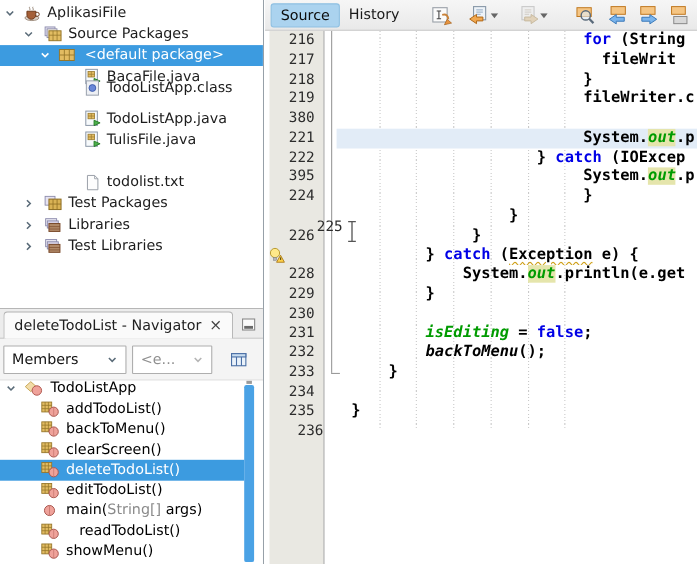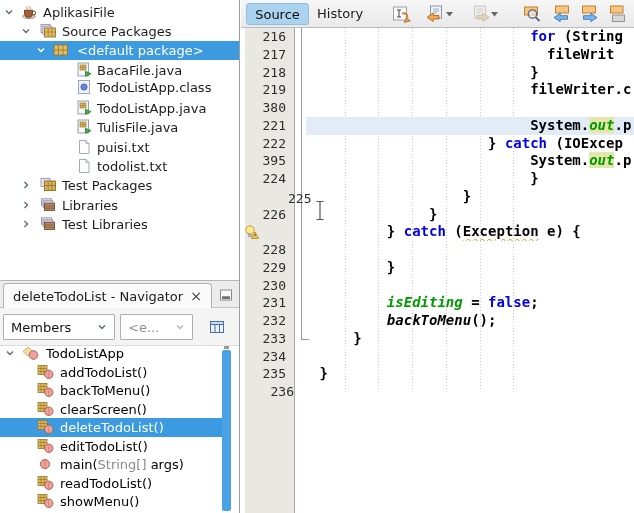--- a/index.html
+++ b/index.html
@@ -126,21 +126,21 @@
           <span class="ticon" style="left: 76px;">
             <svg width="16" height="16" viewBox="0 0 16 16">
               <rect x="2" y="1" width="10.5" height="13" fill="#f7fafc" stroke="#8a96a6" stroke-width="0.9"></rect>
               <rect x="4" y="3" width="6" height="5" fill="#e2bc62" stroke="#96762a" stroke-width="0.7"></rect>
               <path d="M4 5.5 h6 M7 3 v5" stroke="#96762a" stroke-width="0.6"></path>
               <polygon points="9.5,9.3 15,11.7 9.5,14.2" fill="#4cb04c" stroke="#207820" stroke-width="0.8"></polygon>
             </svg>
           </span>
           <span class="tlabel" style="left: 97px;">BacaFile.java</span>
         </div>
-        <div class="trow" style="top: 77px; height: 19.3px; text-align: right;">
+        <div class="trow" style="top: 70px; height: 19.3px; text-align: right;">
           <span class="ticon" style="left: 76px;">
             <svg width="16" height="16" viewBox="0 0 16 16">
               <rect x="2.5" y="1.5" width="11" height="13" fill="#eef0f4" stroke="#98a0ac" stroke-width="0.9"></rect>
               <circle cx="8" cy="8" r="3.1" fill="#6a88d8" stroke="#3a58a8" stroke-width="0.8"></circle>
             </svg>
           </span>
           <span class="tlabel" style="left: 97px;">TodoListApp.class</span>
         </div>
         <div class="trow" style="top: 98.5px; height: 19.3px;">
           <span class="ticon" style="left: 76px;">
@@ -156,29 +156,20 @@
         <div class="trow" style="top: 117.8px; height: 19.3px;">
           <span class="ticon" style="left: 76px;">
             <svg width="16" height="16" viewBox="0 0 16 16">
               <rect x="2" y="1" width="10.5" height="13" fill="#f7fafc" stroke="#8a96a6" stroke-width="0.9"></rect>
               <rect x="4" y="3" width="6" height="5" fill="#e2bc62" stroke="#96762a" stroke-width="0.7"></rect>
               <path d="M4 5.5 h6 M7 3 v5" stroke="#96762a" stroke-width="0.6"></path>
               <polygon points="9.5,9.3 15,11.7 9.5,14.2" fill="#4cb04c" stroke="#207820" stroke-width="0.8"></polygon>
             </svg>
           </span>
           <span class="tlabel" style="left: 97px;">TulisFile.java</span>
-        </div>
-        <div class="trow" style="top: 137.1px; height: 19.3px;">
-          <span class="ticon" style="left: 76px;">
-            <svg width="16" height="16" viewBox="0 0 16 16">
-              <path d="M3.5 1.5 h6.5 l3 3 v10 h-9.5 z" fill="#fdfdfd" stroke="#9aa0a8" stroke-width="0.9"></path>
-              <path d="M10 1.5 v3 h3" fill="none" stroke="#9aa0a8" stroke-width="0.8"></path>
-            </svg>
-          </span>
-          <span class="tlabel" style="left: 97px;">puisi.txt</span>
         </div>
         <div class="trow" style="top: 156.4px; height: 19.3px;">
           <span class="ticon" style="left: 76px;">
             <svg width="16" height="16" viewBox="0 0 16 16">
               <path d="M3.5 1.5 h6.5 l3 3 v10 h-9.5 z" fill="#fdfdfd" stroke="#9aa0a8" stroke-width="0.9"></path>
               <path d="M10 1.5 v3 h3" fill="none" stroke="#9aa0a8" stroke-width="0.8"></path>
             </svg>
           </span>
           <span class="tlabel" style="left: 97px;">todolist.txt</span>
         </div>
@@ -355,21 +346,21 @@
         </div>
         <div class="nrow" style="top: 127.5px; height: 18.5px;">
           <span class="ticon" style="left: 37px;">
             <svg width="17" height="15" viewBox="0 0 17 15">
               <rect x="1" y="1" width="9" height="9" fill="#e2bc62" stroke="#96762a" stroke-width="0.8"></rect>
               <path d="M1 4 h9 M1 7 h9 M4 1 v9 M7 1 v9" stroke="#96762a" stroke-width="0.7"></path>
               <circle cx="11.8" cy="9.8" r="4.2" fill="#efa29a" stroke="#a85850" stroke-width="0.9"></circle>
               <path d="M11.8 5.7 v8.2" stroke="#c87870" stroke-width="0.7"></path>
             </svg>
           </span>
-          <span class="tlabel" style="left: 60px;"><span class="sg-d">readTodoList()</span></span>
+          <span class="tlabel" style="left: 72px;"><span class="sg-d">readTodoList()</span></span>
         </div>
         <div class="nrow" style="top: 146px; height: 18.5px;">
           <span class="ticon" style="left: 37px;">
             <svg width="17" height="15" viewBox="0 0 17 15">
               <rect x="1" y="1" width="9" height="9" fill="#e2bc62" stroke="#96762a" stroke-width="0.8"></rect>
               <path d="M1 4 h9 M1 7 h9 M4 1 v9 M7 1 v9" stroke="#96762a" stroke-width="0.7"></path>
               <circle cx="11.8" cy="9.8" r="4.2" fill="#efa29a" stroke="#a85850" stroke-width="0.9"></circle>
               <path d="M11.8 5.7 v8.2" stroke="#c87870" stroke-width="0.7"></path>
             </svg>
           </span>
@@ -486,34 +477,35 @@
         <div class="lnum" style="top: 71px;">380</div>
         <div class="crow" style="top: 71px; padding-left: 5px;"></div>
         <div class="lnum" style="top: 88.75px;">221</div>
         <div class="crow cur" style="top: 88.75px; padding-left: 224.18px;"><span class="sg-d">System.</span><span class="sg-fh">out</span><span class="sg-d">.p</span></div>
         <div class="lnum" style="top: 106.5px;">222</div>
         <div class="crow" style="top: 106.5px; padding-left: 182.03px;"><span class="sg-d">} </span><span class="sg-k">catch</span><span class="sg-d"> (IOExcep</span></div>
         <div class="lnum" style="top: 124.25px;">395</div>
         <div class="crow" style="top: 124.25px; padding-left: 224.18px;"><span class="sg-d">System.</span><span class="sg-fh">out</span><span class="sg-d">.p</span></div>
         <div class="lnum" style="top: 142px;">224</div>
         <div class="crow" style="top: 142px; padding-left: 224.18px;"><span class="sg-d">}</span></div>
-        <div class="lnum" style="top: 162px; padding-left: 43px;">225</div>
+        <div class="lnum" style="top: 170px; padding-left: 43px;">225</div>
         <div class="crow" style="top: 159.75px; padding-left: 156.74px;"><span class="sg-d">}</span></div>
         <div class="lnum" style="top: 177.5px;">226</div>
         <div class="crow" style="top: 177.5px; padding-left: 123.02px;"><span class="sg-d">}</span></div>
         <span class="bulb ticon" style="top: 196.25px; transform: none;">
           <svg width="15" height="16" viewBox="0 0 15 16">
             <circle cx="6" cy="6" r="4.2" fill="#ffe98a" stroke="#b89a30" stroke-width="0.9"></circle>
             <rect x="4.6" y="10" width="2.8" height="2.6" fill="#b8b8b8" stroke="#808080" stroke-width="0.5"></rect>
             <polygon points="11,8 14.6,14.4 7.4,14.4" fill="#ffd24a" stroke="#a87818" stroke-width="0.8"></polygon>
             <rect x="10.6" y="10" width="1" height="2.3" fill="#5a4a10"></rect>
           </svg>
         </span>
         <div class="crow" style="top: 195.25px; padding-left: 80.87px;"><span class="sg-d">} </span><span class="sg-k">catch</span><span class="sg-d"> (</span><span class="sg-w">Exception</span><span class="sg-d"> e) {</span></div>
         <div class="lnum" style="top: 213px;">228</div>
+        <div class="crow" style="top: 213px; padding-left: 114.59px;"><span class="sg-d">System.</span><span class="sg-fh">out</span><span class="sg-d">.println(e.get</span></div>
         <div class="lnum" style="top: 230.75px;">229</div>
         <div class="crow" style="top: 230.75px; padding-left: 80.87px;"><span class="sg-d">}</span></div>
         <div class="lnum" style="top: 248.5px;">230</div>
         <div class="crow" style="top: 248.5px; padding-left: 5px;"></div>
         <div class="lnum" style="top: 266.25px;">231</div>
         <div class="crow" style="top: 266.25px; padding-left: 80.87px;"><span class="sg-f">isEditing</span><span class="sg-d"> = </span><span class="sg-k">false</span><span class="sg-d">;</span></div>
         <div class="lnum" style="top: 284px;">232</div>
         <div class="crow" style="top: 284px; padding-left: 80.87px;"><span class="sg-mi">backToMenu</span><span class="sg-d">();</span></div>
         <div class="lnum" style="top: 301.75px;">233</div>
         <div class="crow" style="top: 301.75px; padding-left: 47.15px;"><span class="sg-d">}</span></div>

